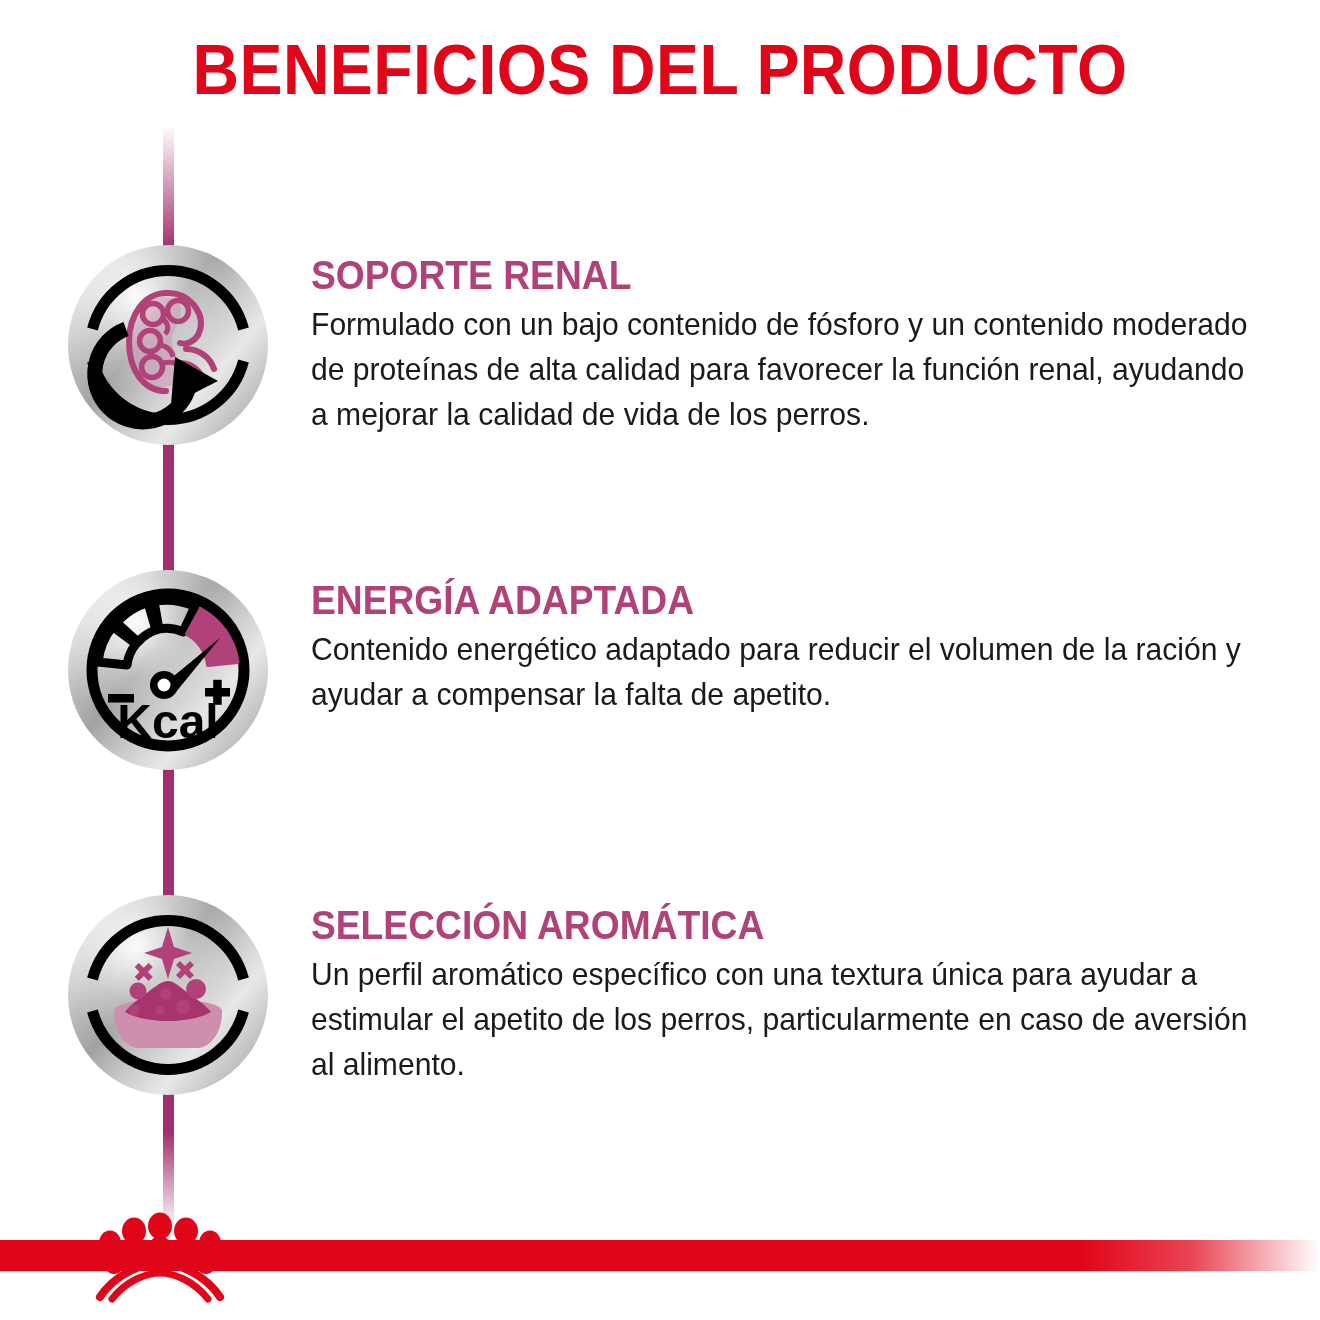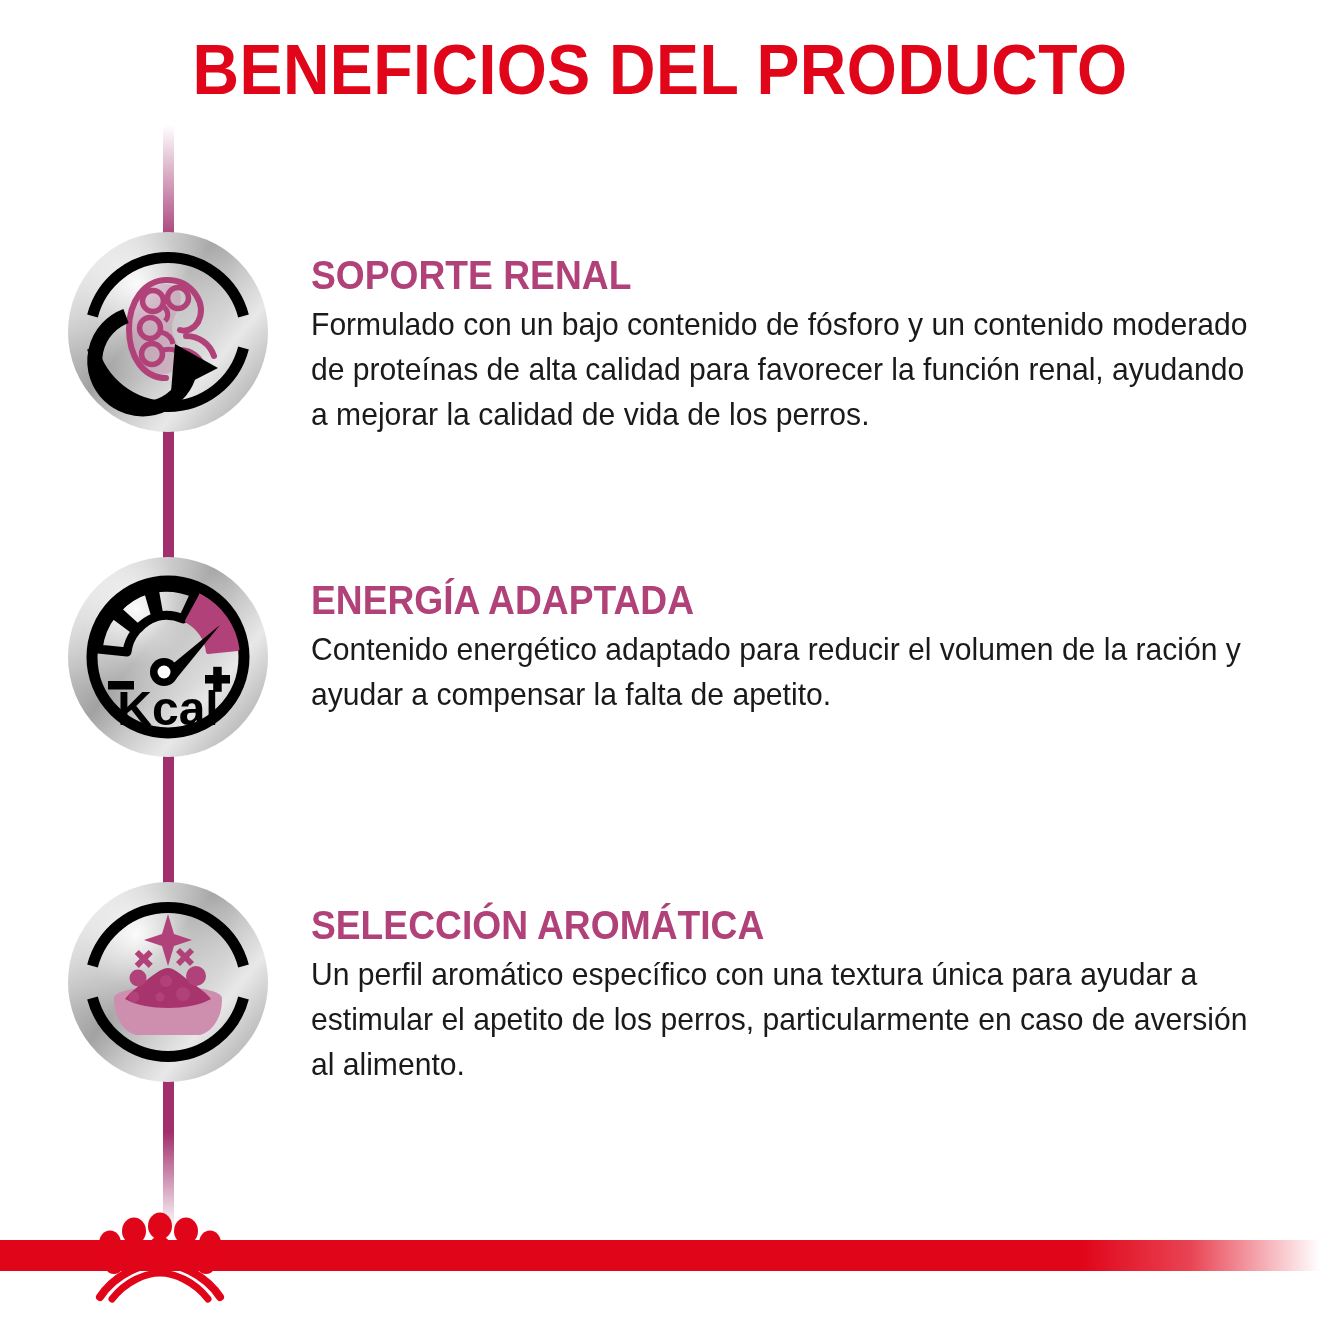--- a/index.html
+++ b/index.html
@@ -60,21 +60,21 @@
   .benefit {
     position:absolute;
     left:0; width:1320px;
   }
   .benefit-1 { top:232px; }
   .benefit-2 { top:557px; }
   .benefit-3 { top:882px; }
 
   .icon-wrap {
     position:absolute;
-    left:68px; top:0;
+    left:68px; top:13px;
     width:200px; height:200px;
   }
 
   .icon-disc {
     position:absolute;
     inset:0;
     border-radius:50%;
     background:
       radial-gradient(circle at 34% 26%, rgba(255,255,255,0.95) 0%, rgba(255,255,255,0.25) 28%, rgba(255,255,255,0) 48%),
       linear-gradient(130deg,

